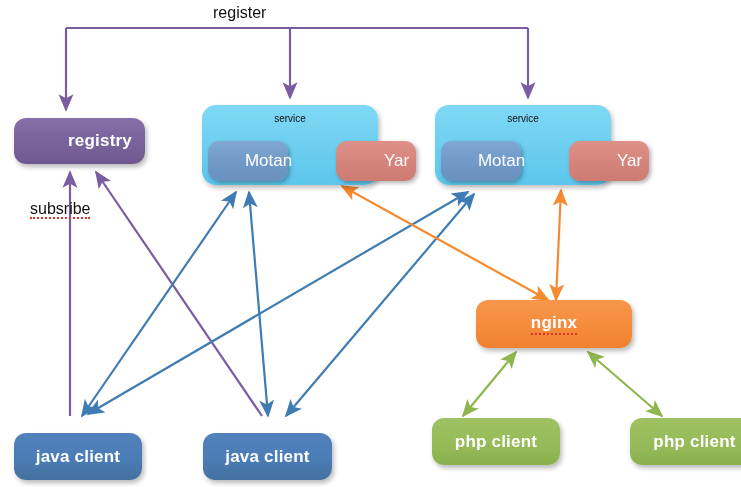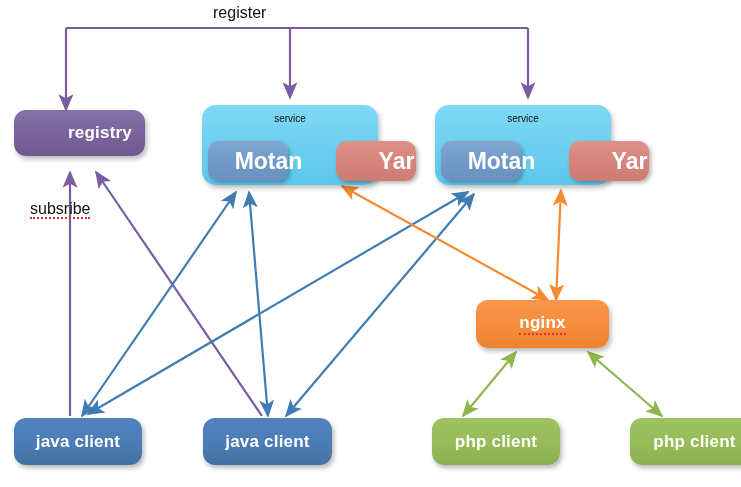--- a/index.html
+++ b/index.html
@@ -40,20 +40,21 @@
     letter-spacing: .2px;
     box-shadow: 2px 3px 5px rgba(0,0,0,0.28);
     z-index: 3;
   }
 
   .node-registry {
     background: linear-gradient(180deg, #8570a8 0%, #7a629c 55%, #6f5790 100%);
   }
   .node-javaclient {
     background: linear-gradient(180deg, #5282bb 0%, #4a7cb5 55%, #44719f 100%);
+    margin-top: 15px;
   }
   .node-phpclient {
     background: linear-gradient(180deg, #9fc262 0%, #96bb58 55%, #8aaf4e 100%);
     margin-left: 32px;
   }
   .node-nginx {
     background: linear-gradient(180deg, #f8964a 0%, #f58c3c 55%, #ef8230 100%);
   }
 
   .service-box {
@@ -75,22 +76,22 @@
     font-weight: normal;
   }
   .sub-node {
     position: absolute;
     box-sizing: border-box;
     border-radius: 11px;
     display: flex;
     align-items: center;
     justify-content: center;
     color: #ffffff;
-    font-weight: bold;
-    font-size: 23px;
+    font-weight: normal;
+    font-size: 17px;
     box-shadow: 2px 2px 4px rgba(0,0,0,0.3);
     padding-left: 41px;
   }
   .sub-motan {
     background: linear-gradient(180deg, #80a8d2 0%, #7099c8 55%, #6a91be 100%);
   }
   .sub-yar {
     background: linear-gradient(180deg, #dd9188 0%, #d5847b 55%, #cd7b72 100%);
     margin-left: 42px;
   }
@@ -171,35 +172,35 @@
       <path d="M463,416 L516,352" stroke="#8fb54e" stroke-width="2.2" fill="none" marker-end="url(#ah-green)" marker-start="url(#ah-green-start)"></path>
       <path d="M662,416 L588,352" stroke="#8fb54e" stroke-width="2.2" fill="none" marker-end="url(#ah-green)" marker-start="url(#ah-green-start)"></path>
     </g>
   </svg>
 
   <div class="edge-label" id="lbl-register" style="left: 213px; top: 4px;">register</div>
   <div class="edge-label" id="lbl-subscribe" style="left: 30px; top: 200px;">
     <span class="spell">subsribe</span>
   </div>
 
-  <div class="node node-registry" id="n-registry" style="left: 14px; top: 110px; width: 131px; height: 46px; padding-left: 41px;">registry</div>
+  <div class="node node-registry" id="n-registry" style="left: 14px; top: 118px; width: 131px; height: 46px; padding-left: 41px;">registry</div>
 
   <div class="service-box" id="n-service-left" style="left: 202px; top: 105px; width: 176px; height: 80px;">
     <div class="service-title">service</div>
     <div class="sub-node sub-motan" id="sl-motan" style="left: 6px; top: 36px; width: 80px; height: 40px;">Motan</div>
     <div class="sub-node sub-yar" id="sl-yar" style="left: 92px; top: 36px; width: 80px; height: 40px;">Yar</div>
   </div>
 
   <div class="service-box" id="n-service-right" style="left: 435px; top: 105px; width: 176px; height: 80px;">
     <div class="service-title">service</div>
     <div class="sub-node sub-motan" id="sr-motan" style="left: 6px; top: 36px; width: 80px; height: 40px;">Motan</div>
     <div class="sub-node sub-yar" id="sr-yar" style="left: 92px; top: 36px; width: 80px; height: 40px;">Yar</div>
   </div>
 
-  <div class="node node-nginx" id="n-nginx" style="left: 476px; top: 300px; width: 133px; height: 48px;">
+  <div class="node node-nginx" id="n-nginx" style="left: 476px; top: 300px; width: 156px; height: 48px;">
     <span class="nginx-label spell">nginx</span>
   </div>
 
   <div class="node node-javaclient" id="n-jcl" style="left: 14px; top: 418px; width: 128px; height: 47px;">java client</div>
   <div class="node node-javaclient" id="n-jcr" style="left: 203px; top: 418px; width: 129px; height: 47px;">java client</div>
   <div class="node node-phpclient" id="n-pcl" style="left: 400px; top: 418px; width: 128px; height: 47px;">php client</div>
   <div class="node node-phpclient" id="n-pcr" style="left: 598px; top: 418px; width: 129px; height: 47px;">php client</div>
 
 </div>
 

